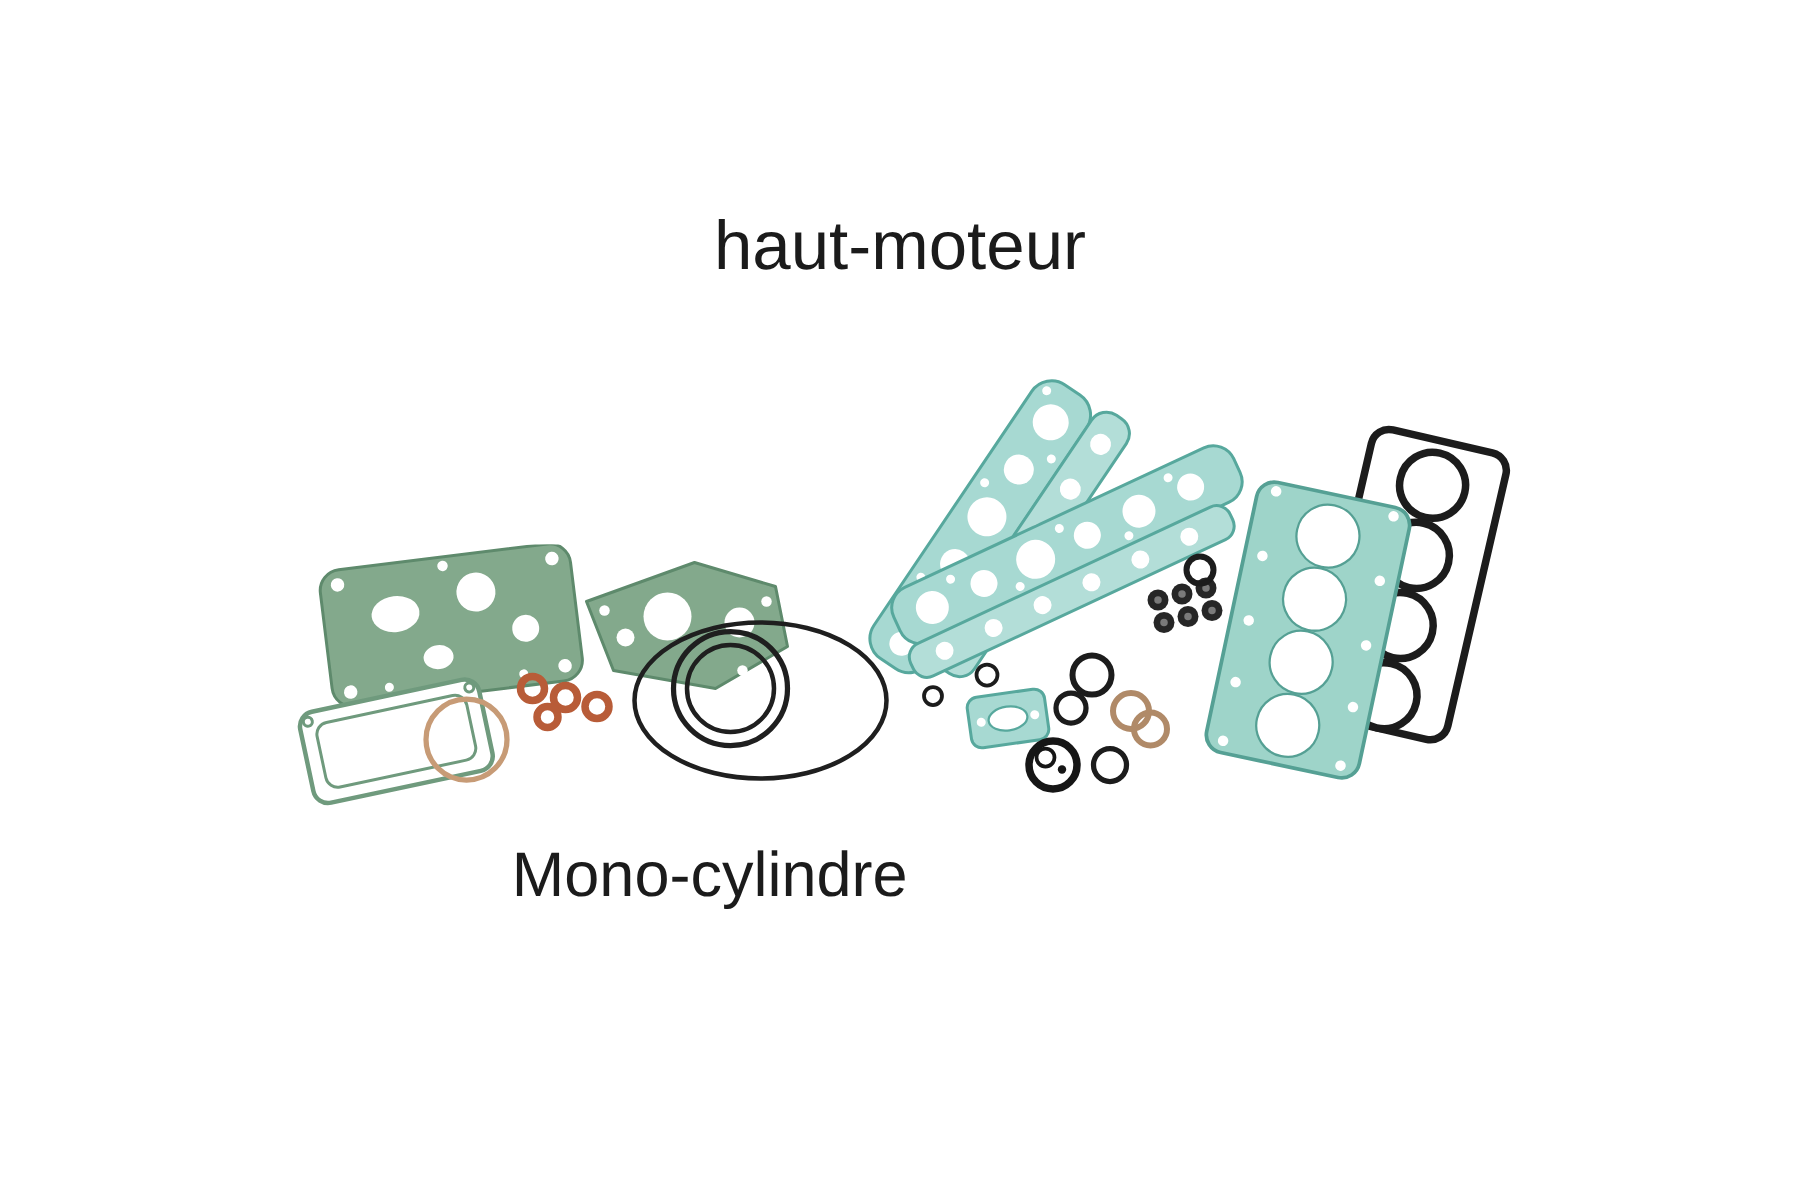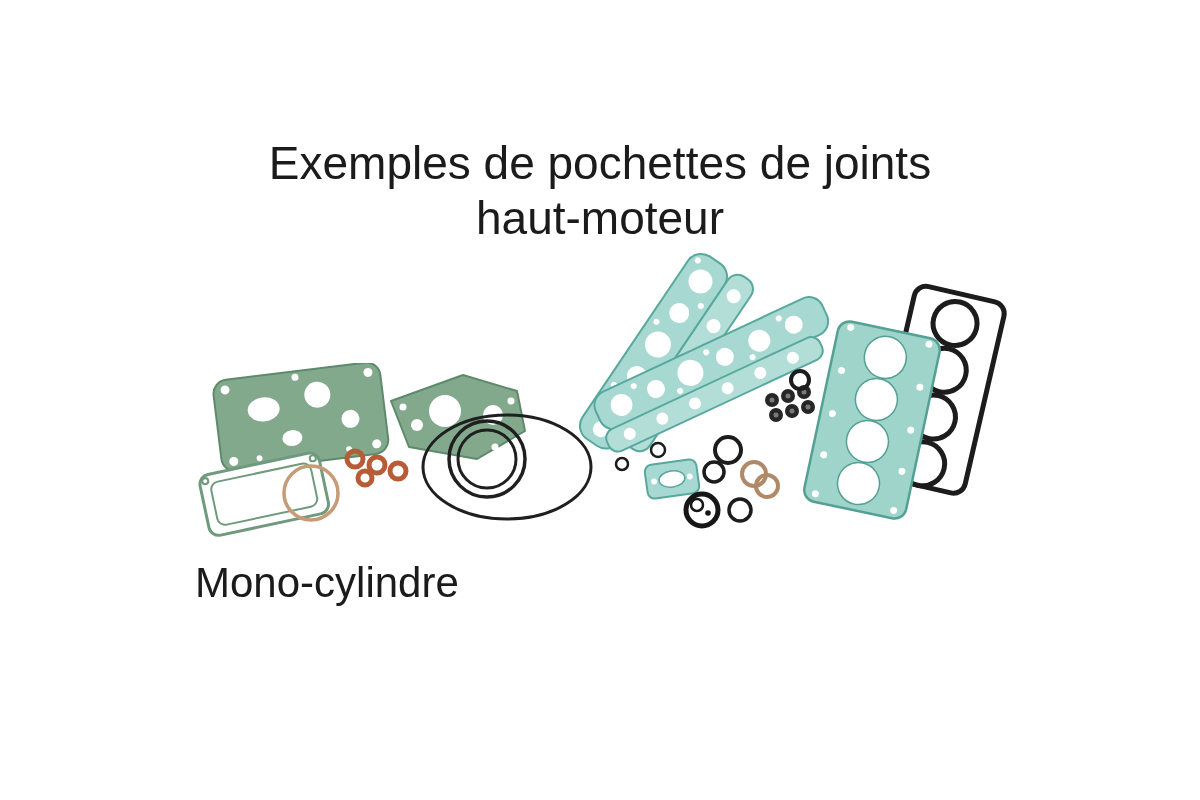--- a/index.html
+++ b/index.html
@@ -29,35 +29,34 @@
     text-align:center;
     font-size:46px;line-height:1.2;
     color:var(--ink);
     letter-spacing:0px;
   }
   .kit{position:absolute;}
   .kit-mono{left:195px;top:363px;width:410px;height:185px;}
   .kit-multi{left:550px;top:248px;width:460px;height:300px;}
   .caption{
     position:absolute;
-    text-align:left;
+    text-align:right;
     font-size:42px;line-height:1.1;
     color:var(--ink);
   }
   .caption-mono{left:195px;top:560px;width:410px;}
   .caption-multi{left:560px;top:562px;width:460px;}
   svg{display:block;}
 </style>
 </head>
 <body>
 
 <div class="stage">
 
   <div class="title">
-    <div>Exemples de pochettes de joints</div>
     <div>haut-moteur</div>
   </div>
 
   <div class="kit kit-mono">
     <svg width="410" height="185" viewBox="0 0 410 185">
 
       <g transform="rotate(-7 105 55)">
         <rect x="22" y="8" width="168" height="92" rx="14" fill="#83a98c" stroke="#5e8a6c" stroke-width="2"></rect>
         <ellipse cx="70" cy="42" rx="16" ry="12" fill="#fff"></ellipse>
         <circle cx="125" cy="34" r="13" fill="#fff"></circle>

